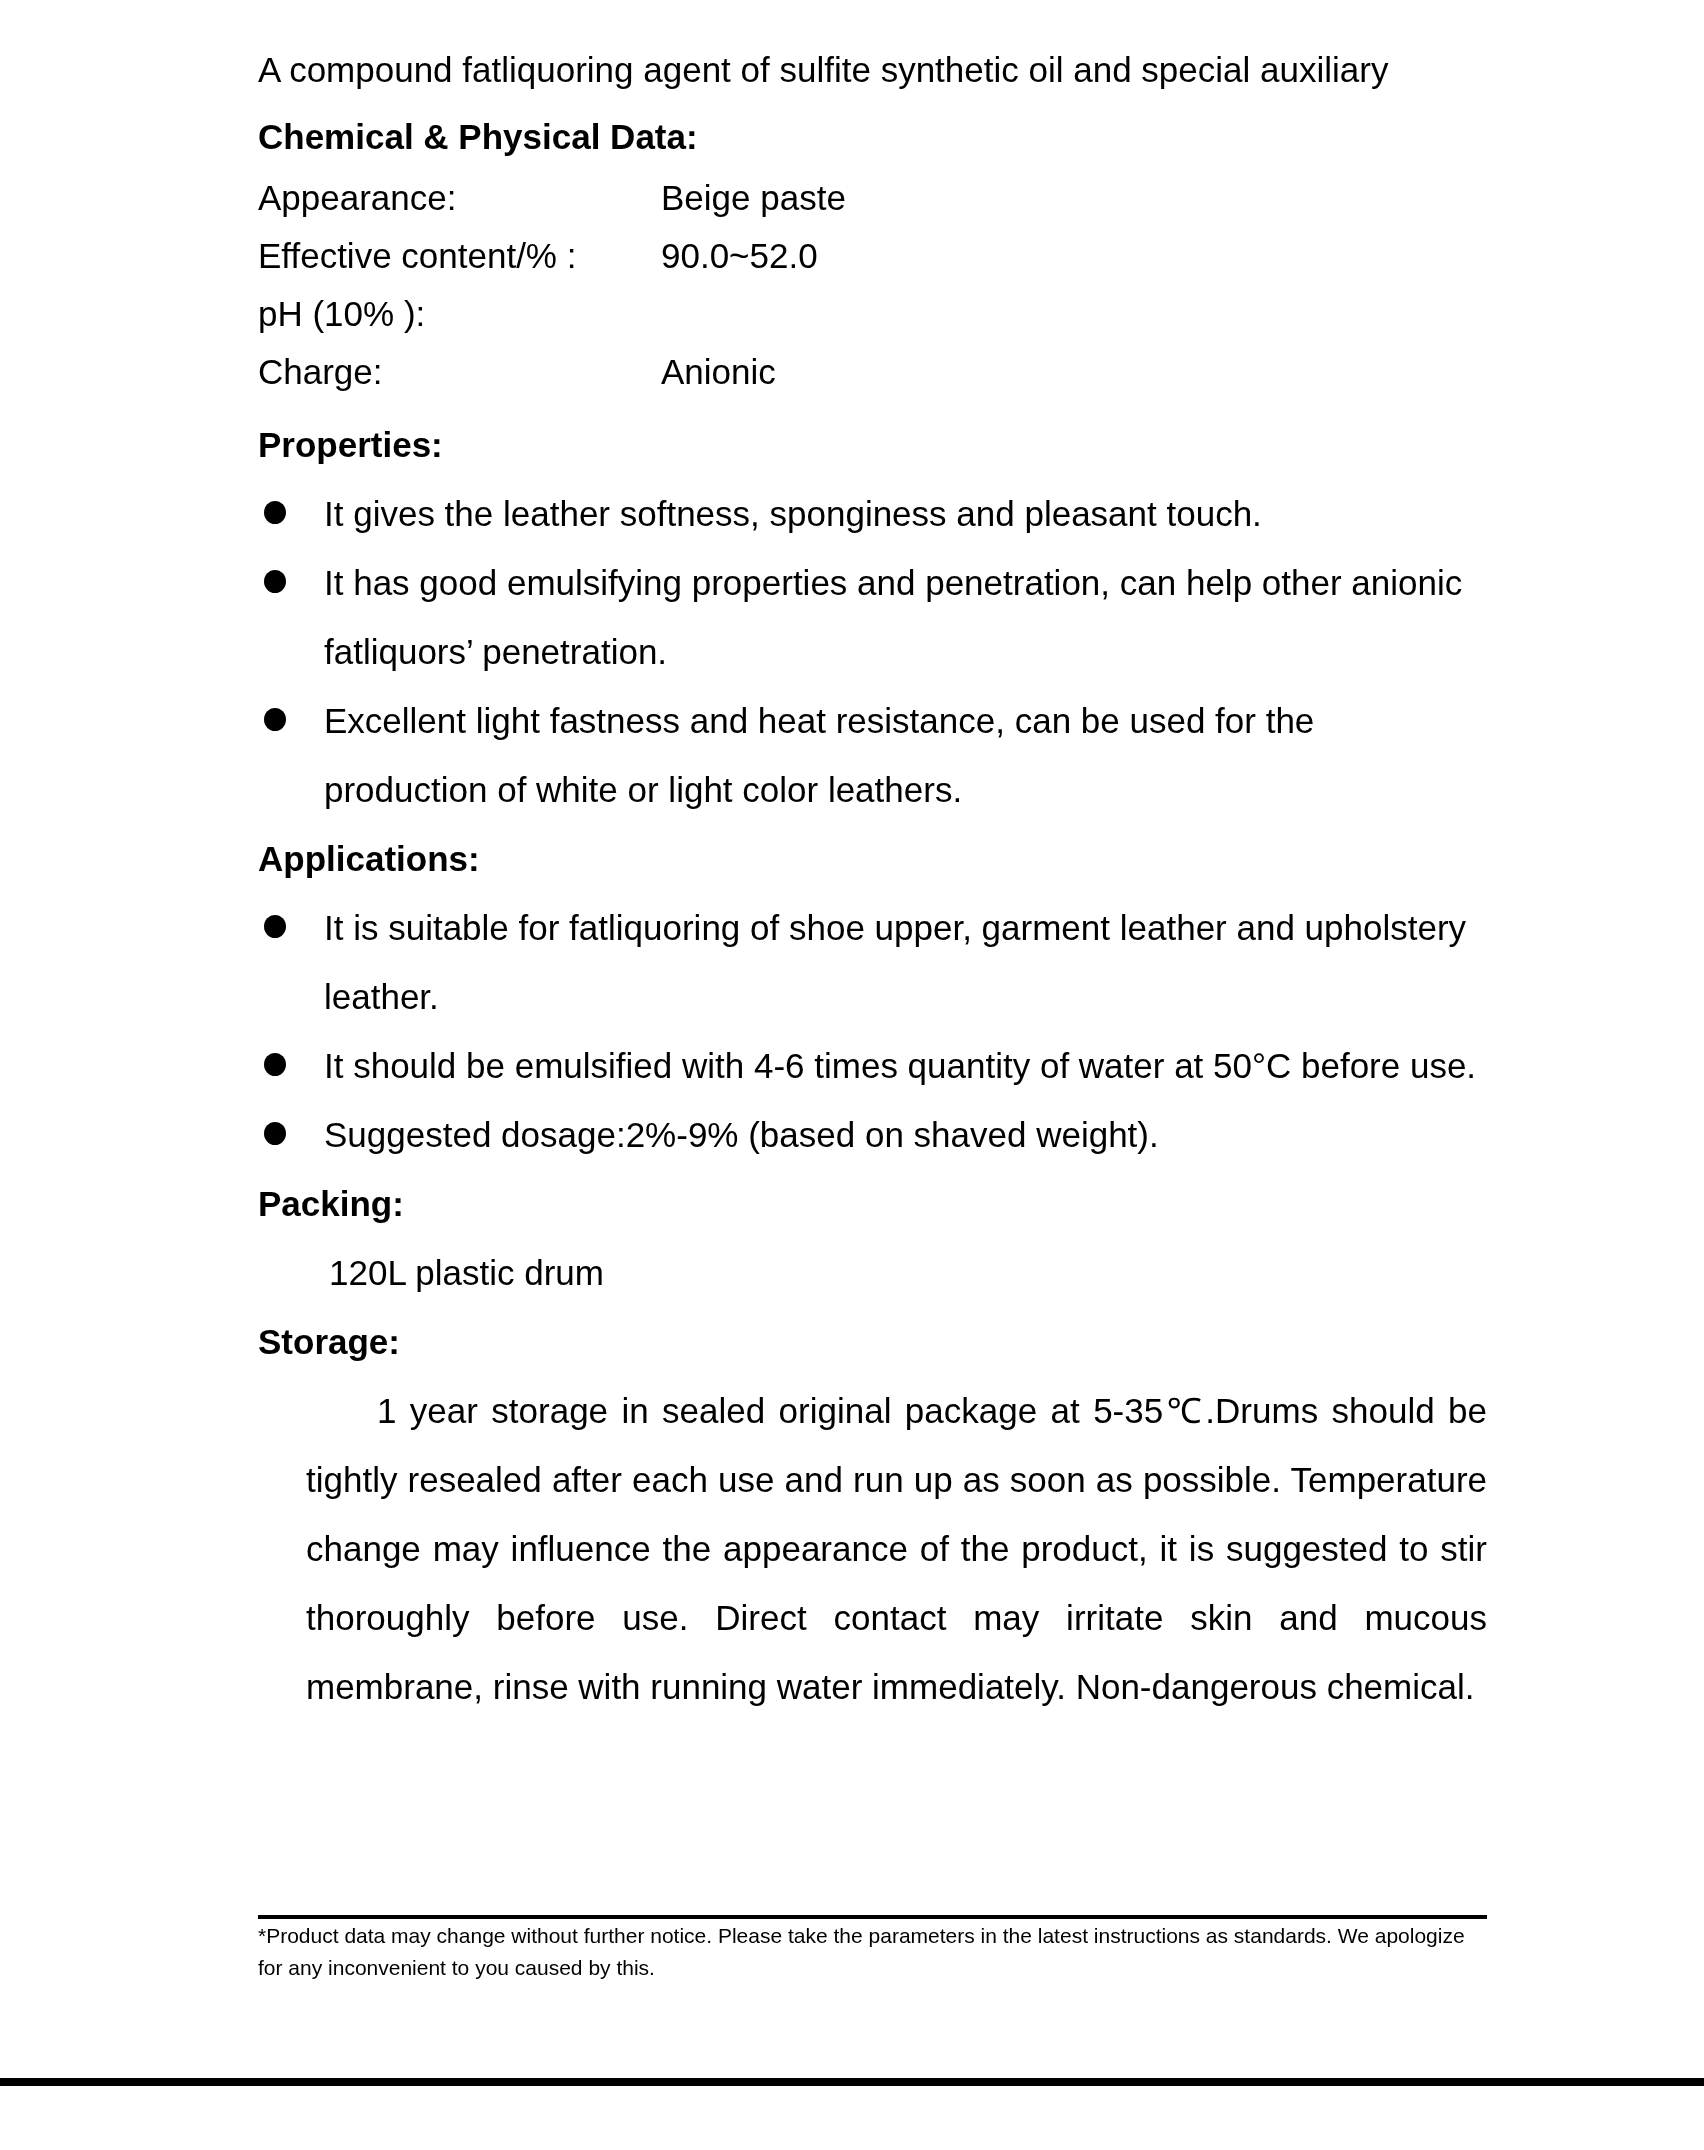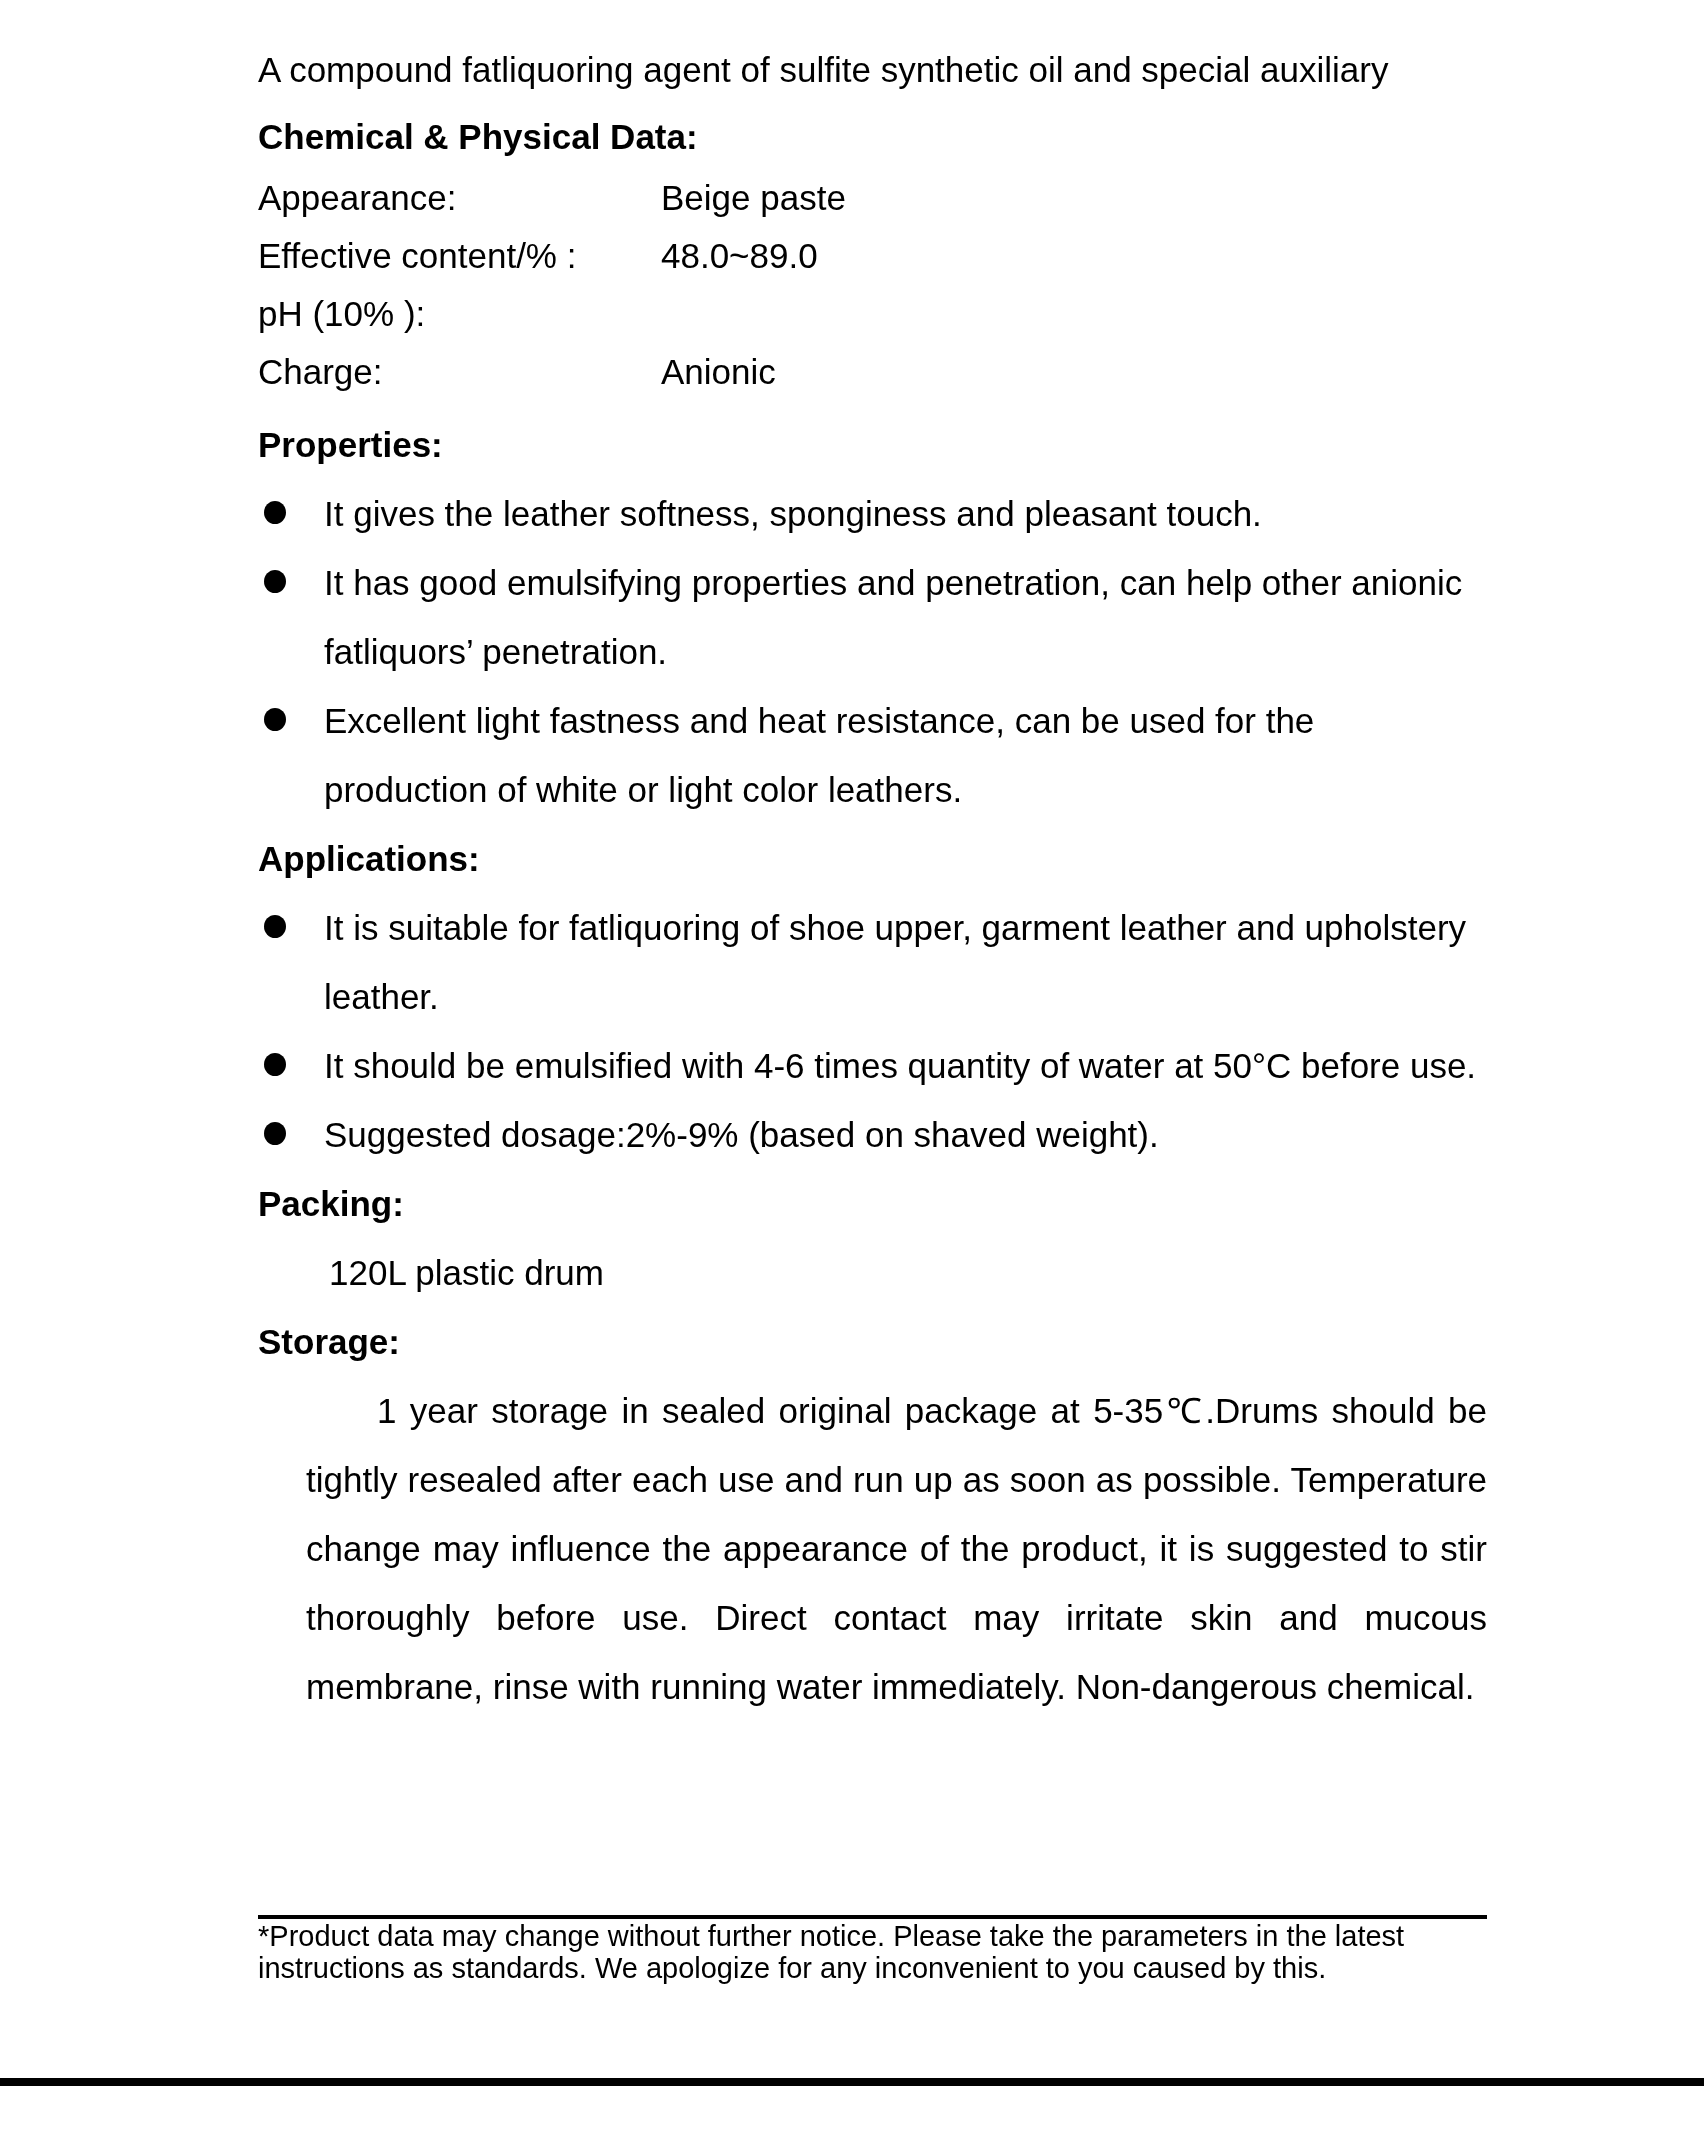--- a/index.html
+++ b/index.html
@@ -46,21 +46,21 @@
   .footer {
     margin-top: 194px;
     width: 1229px;
   }
   .footer-rule {
     border-top: 4.3px solid #000000;
     height: 0;
   }
   .footer-note {
     padding-top: 1.4px;
-    font-size: 29px;
+    font-size: 21px;
     line-height: 32px;
   }
   .bottom-bar {
     position: absolute;
     left: 0;
     right: 0;
     bottom: 0;
     height: 8px;
     background: #000000;
   }
@@ -74,21 +74,21 @@
     <div class="intro">A compound fatliquoring agent of sulfite synthetic oil and special auxiliary</div>
 
     <div class="h-chem">Chemical &amp; Physical Data:</div>
 
     <div class="data-row">
       <div class="data-label">Appearance:</div>
       <div class="data-value">Beige paste</div>
     </div>
     <div class="data-row">
       <div class="data-label">Effective content/% :</div>
-      <div class="data-value">48.0~89.0</div>
+      <div class="data-value">90.0~52.0</div>
     </div>
     <div class="data-row">
       <div class="data-label">pH (10% ):</div>
     </div>
     <div class="data-row">
       <div class="data-label">Charge:</div>
       <div class="data-value">Anionic</div>
     </div>
 
     <div class="heading h-properties">Properties:</div>

